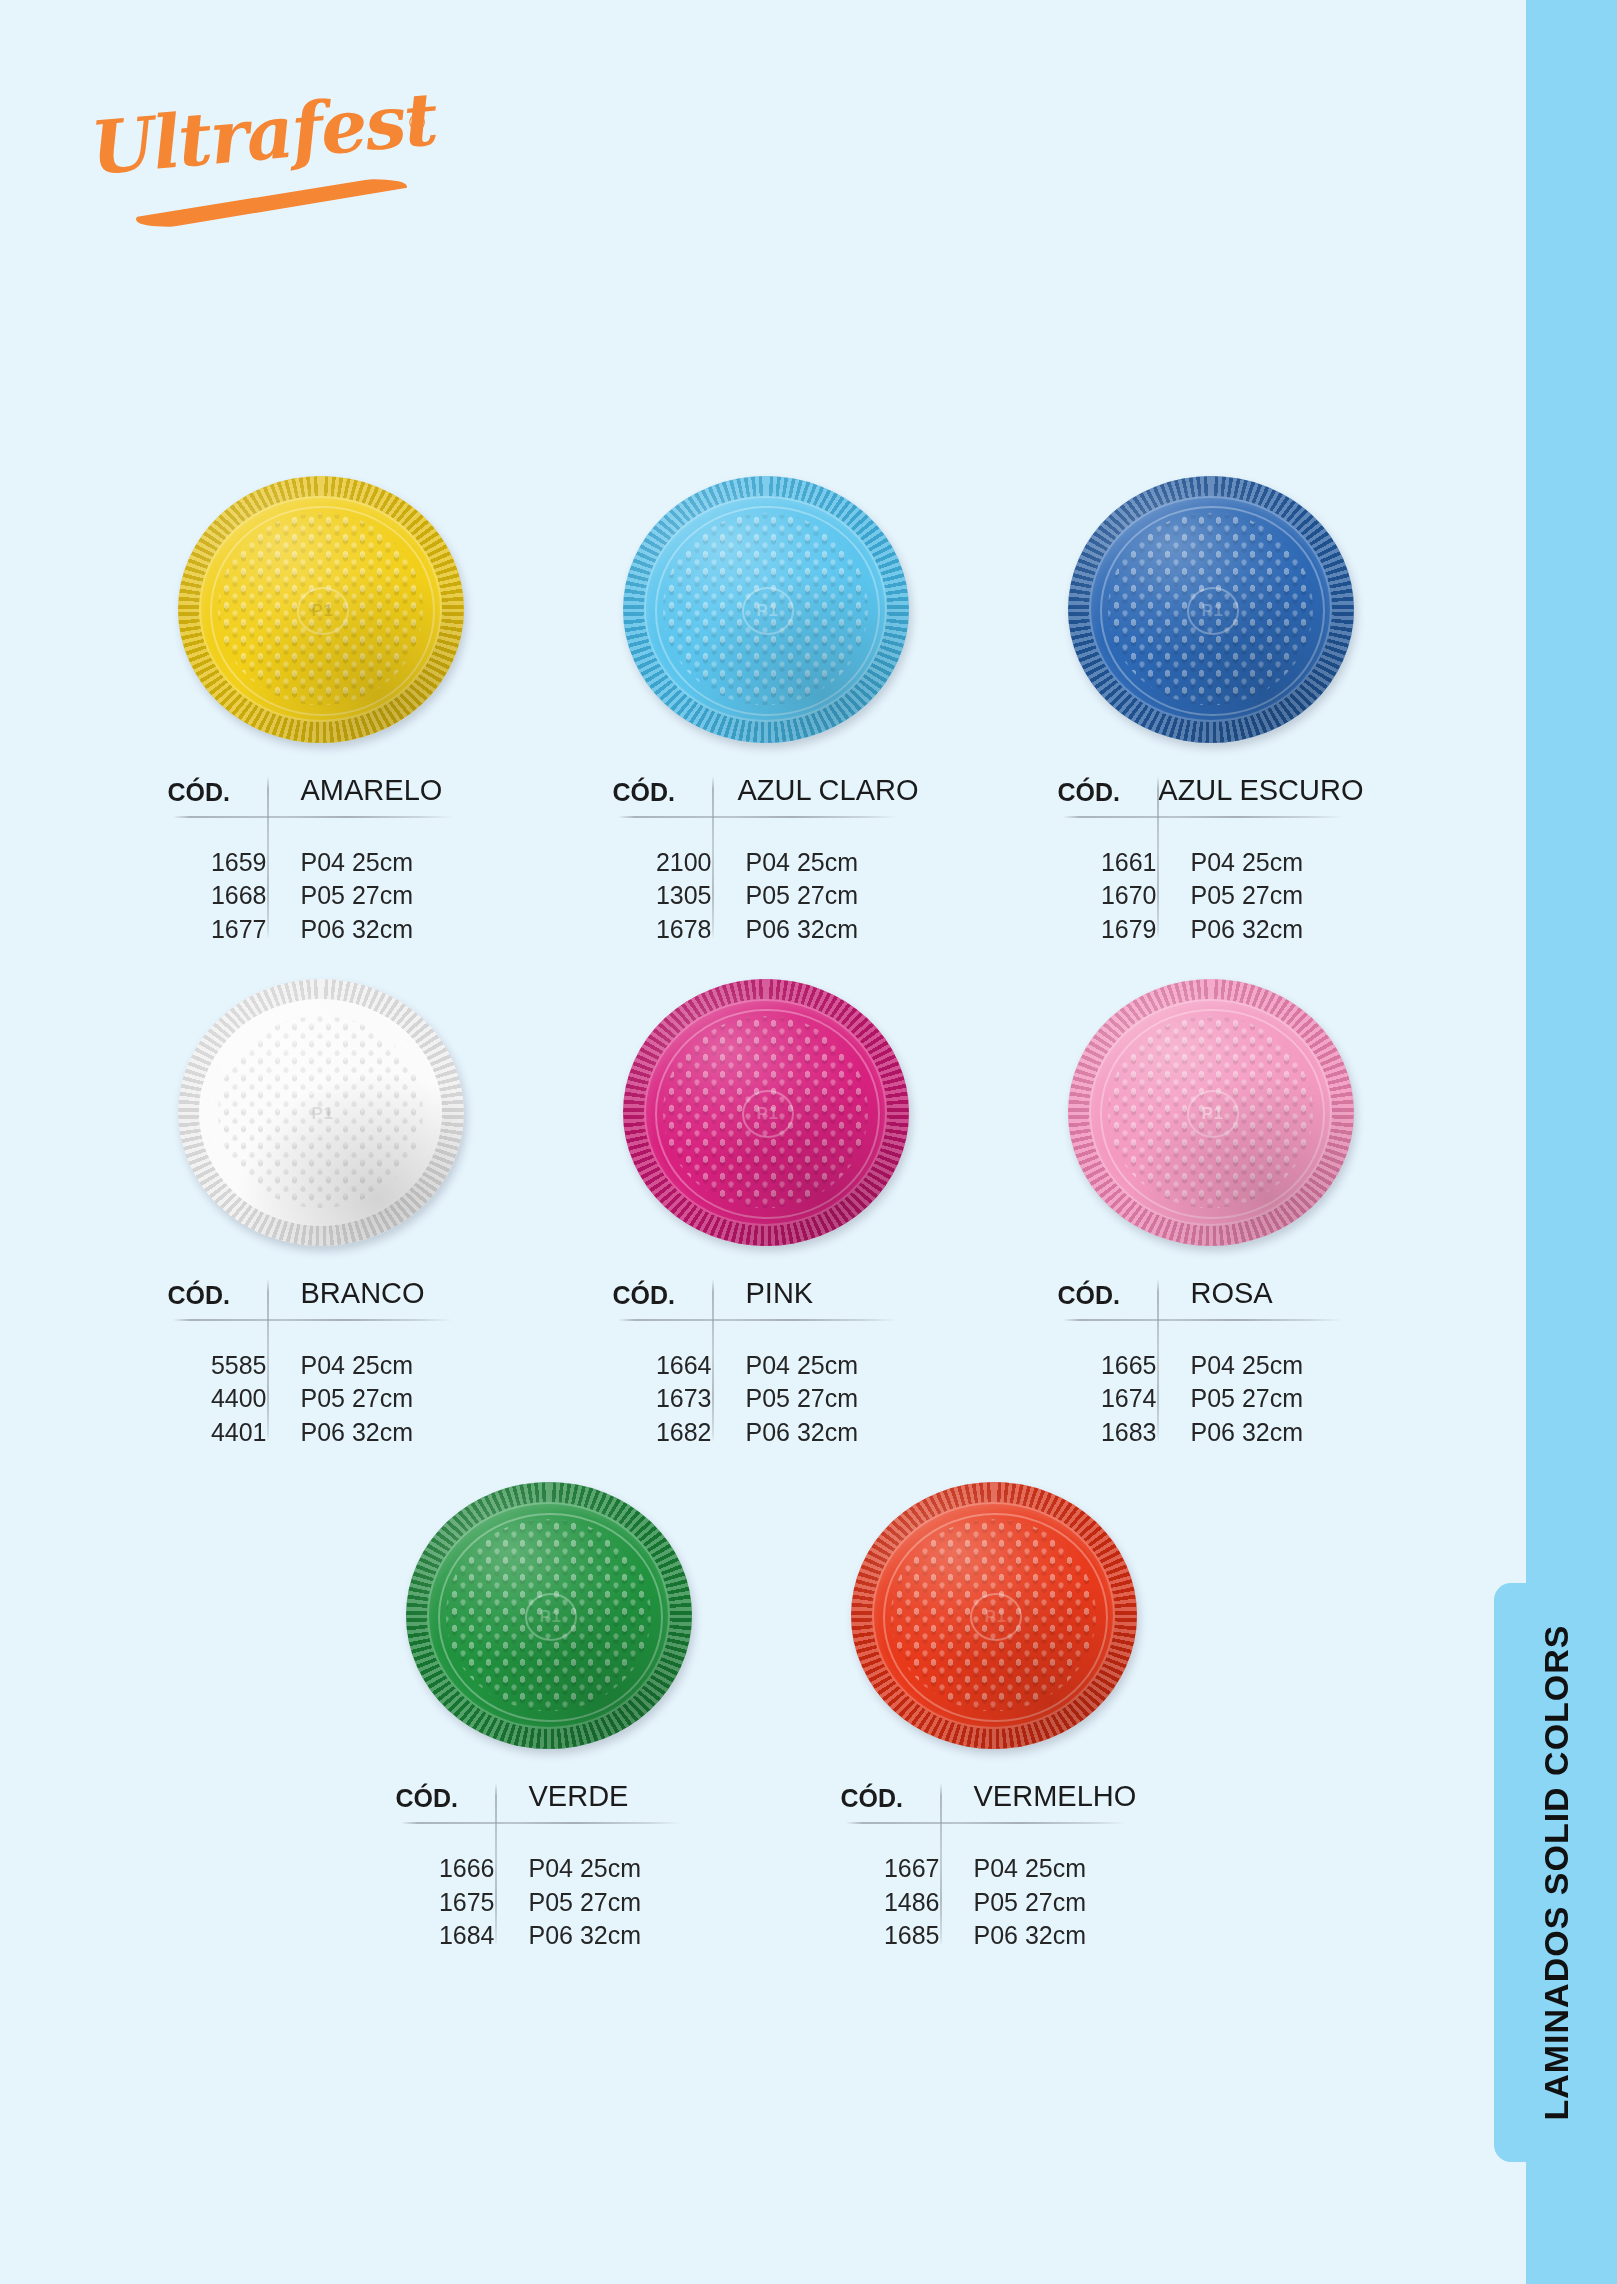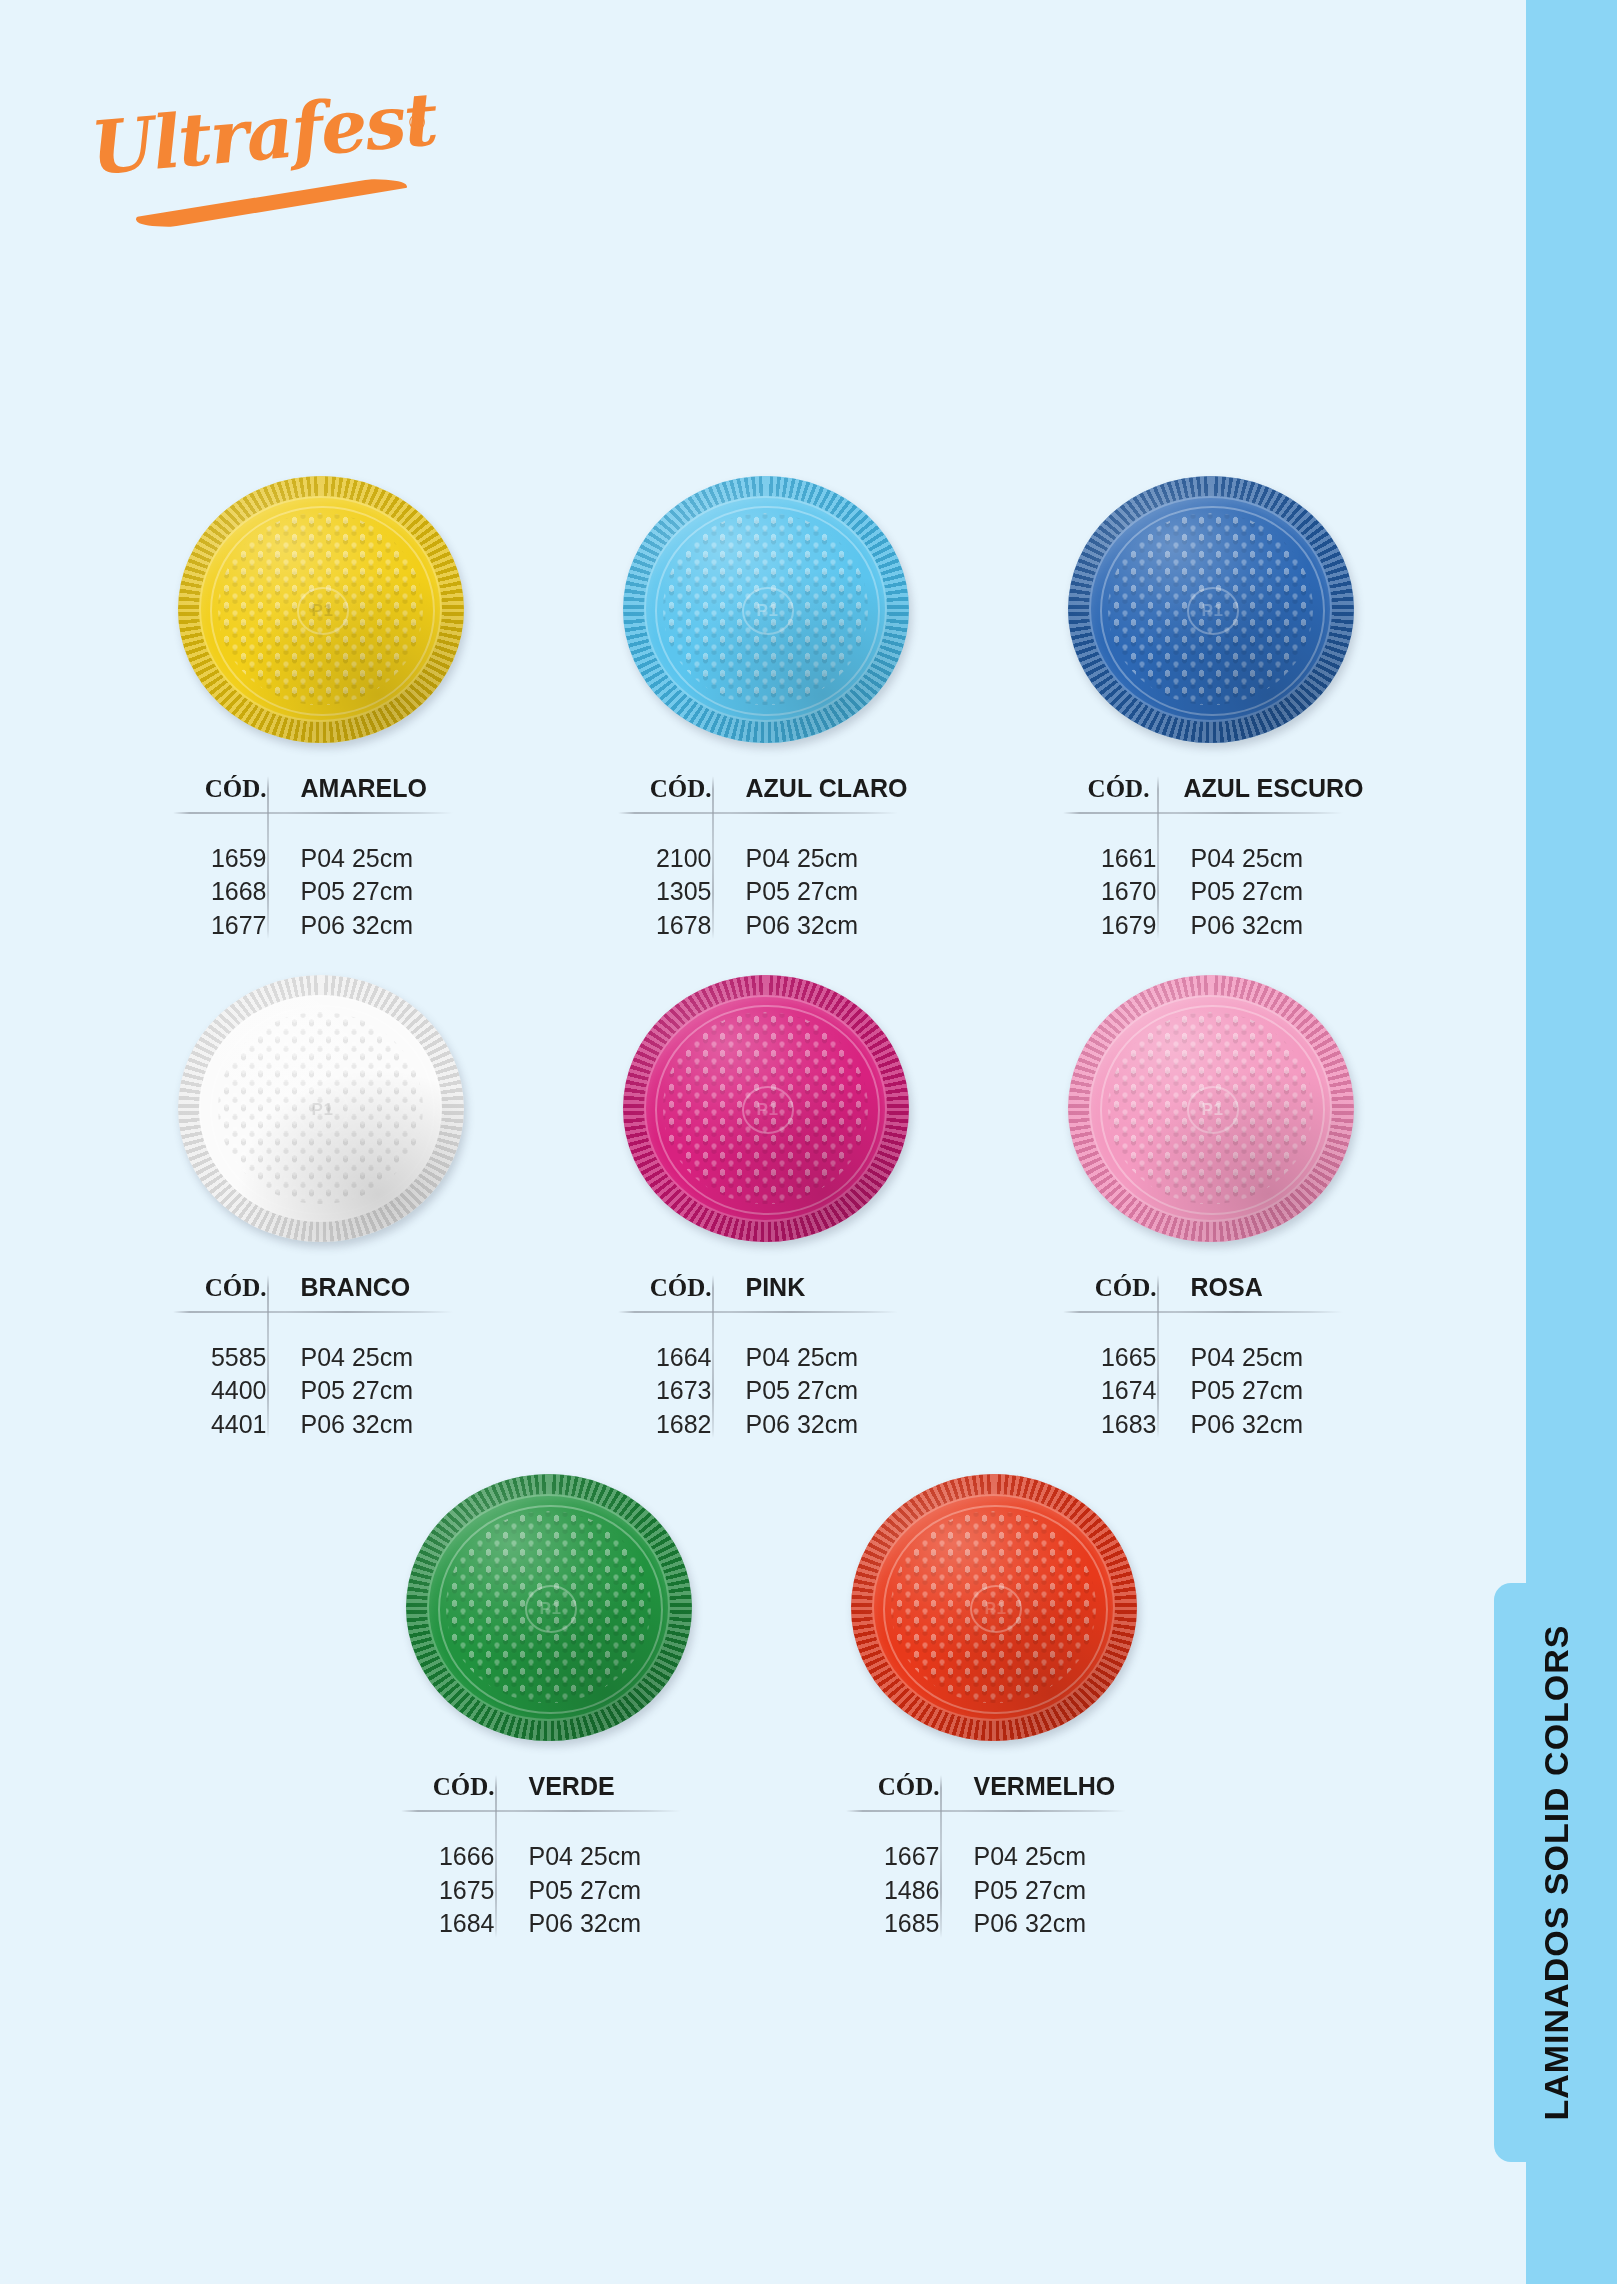--- a/index.html
+++ b/index.html
@@ -262,32 +262,31 @@
     margin-top: 11.7px;
     position: relative;
   }
   .spec-head {
     display: flex;
     align-items: flex-end;
     padding-bottom: 9px;
   }
   .spec-head .cod {
     width: 99px;
-    text-align: right;
     padding-right: 17px;
     font-size: 25px;
     font-weight: bold;
     color: #1b1b1b;
-    font-family: Liberation Serif, serif;
+    font-family: Liberation Sans, sans-serif;
   }
   .spec-head .name {
     flex: 1;
     padding-left: 17px;
-    font-size: 25px;
-    font-weight: bold;
+    font-size: 29px;
+    font-weight: normal;
     color: #1b1b1b;
     font-family: "Liberation Sans", sans-serif;
     white-space: nowrap;
   }
   
   .hline {
     height: 2px;
     width: 280px;
     margin-left: 5.2px;
     background:

